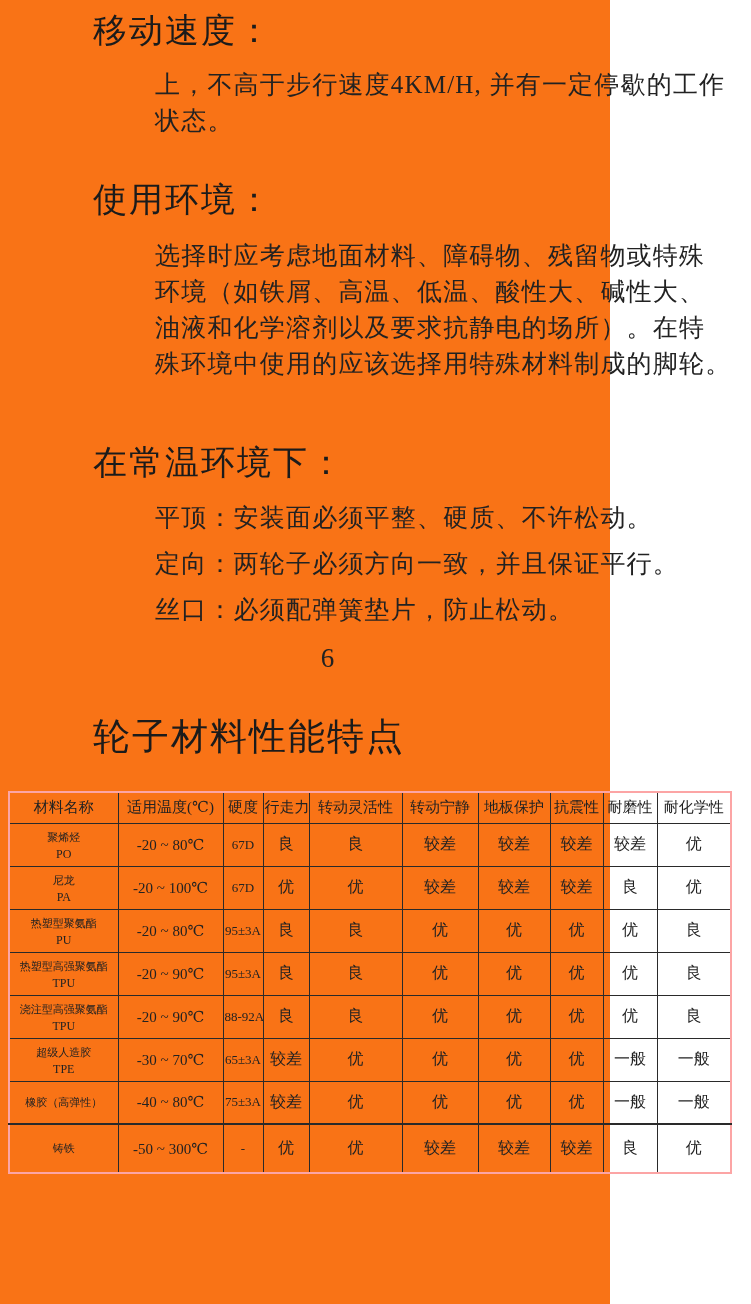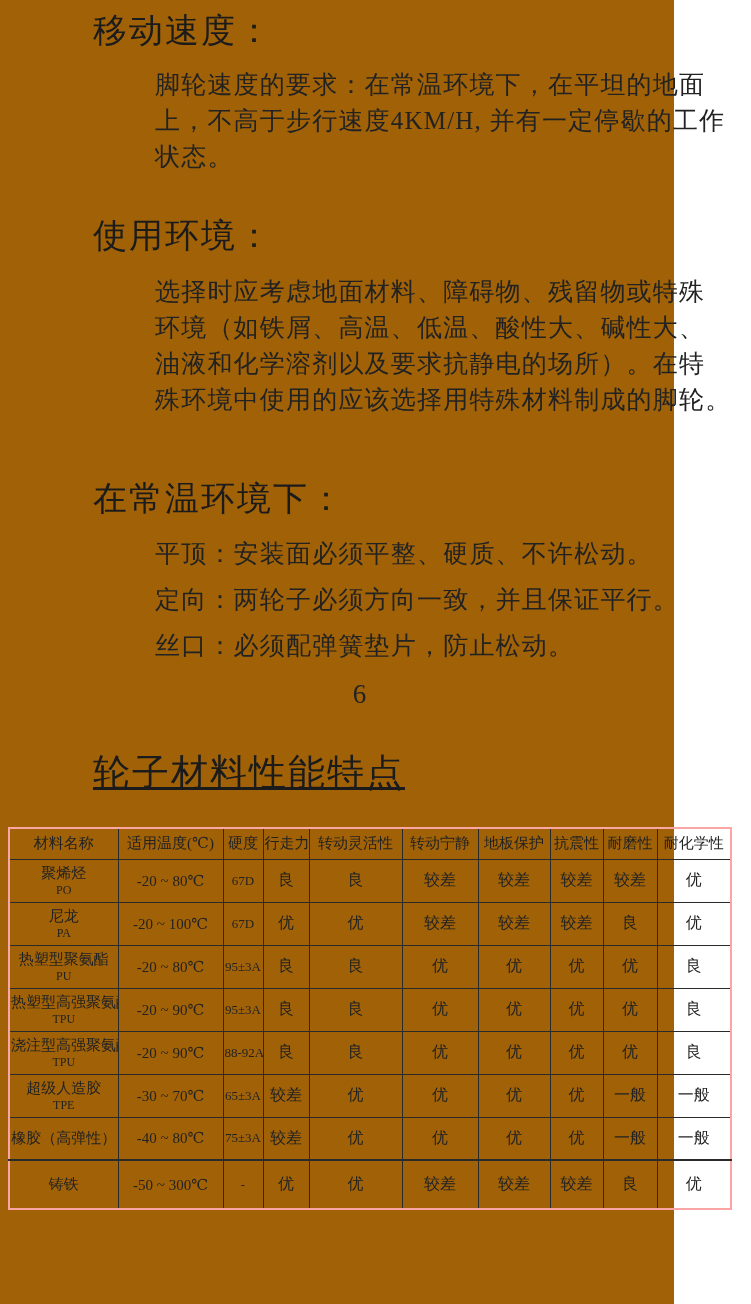--- a/index.html
+++ b/index.html
@@ -8,23 +8,23 @@
     background: #ffffff;
   }
   body {
     width: 751px;
     height: 1304px;
     overflow: hidden;
     font-family: "Liberation Serif", "DejaVu Serif", serif;
     color: #1e1e1e;
   }
   .page {
-    width: 674px;
+    width: 610px;
     height: 1304px;
-    background: #a16207;
+    background: #f97316;
     position: relative;
   }
   .sec-heading {
     font-size: 34px;
     font-weight: normal;
     line-height: 45px;
     letter-spacing: 2px;
     margin: 0 0 0 93px;
     color: #1b1b1b;
   }
@@ -67,21 +67,20 @@
     color: #222;
   }
 
   .table-title {
     font-size: 37px;
     font-weight: normal;
     line-height: 48px;
     letter-spacing: 2px;
     margin: 40px 0 0 93px;
     color: #1b1b1b;
-    text-decoration: underline;
   }
 
   table.mat-table {
     margin: 30px 0 0 8px;
     border-collapse: collapse;
     table-layout: fixed;
     width: 722px;
     border: 2px solid #fca5a5;
   }
   .mat-table th, .mat-table td {
@@ -98,38 +97,37 @@
   .mat-table th {
     font-weight: normal;
     font-size: 15px;
     color: #222;
     white-space: nowrap;
   }
   .mat-table td { font-size: 16px; color: #222; }
   .mat-table td.temperature-cell { font-size: 15px; white-space: nowrap; }
   .mat-table td.hardness-cell { font-size: 13px; white-space: nowrap; }
   .mat-name {
-    font-size: 15px;
+    font-size: 11px;
     line-height: 19px;
     white-space: nowrap;
   }
   .mat-abbr {
     font-size: 12px;
     line-height: 15px;
     white-space: nowrap;
   }
 </style>
 </head>
 <body>
 
 <div class="page">
 
   <h2 class="sec-heading h-moving">移动速度：</h2>
   <div class="para">
-    <div class="line">脚轮速度的要求：在常温环境下，在平坦的地面</div>
     <div class="line">上，不高于步行速度4KM/H, 并有一定停歇的工作</div>
     <div class="line">状态。</div>
   </div>
 
   <h2 class="sec-heading h-env">使用环境：</h2>
   <div class="para para-env">
     <div class="line">选择时应考虑地面材料、障碍物、残留物或特殊</div>
     <div class="line">环境（如铁屑、高温、低温、酸性大、碱性大、</div>
     <div class="line">油液和化学溶剂以及要求抗静电的场所）。在特</div>
     <div class="line">殊环境中使用的应该选择用特殊材料制成的脚轮。</div>

